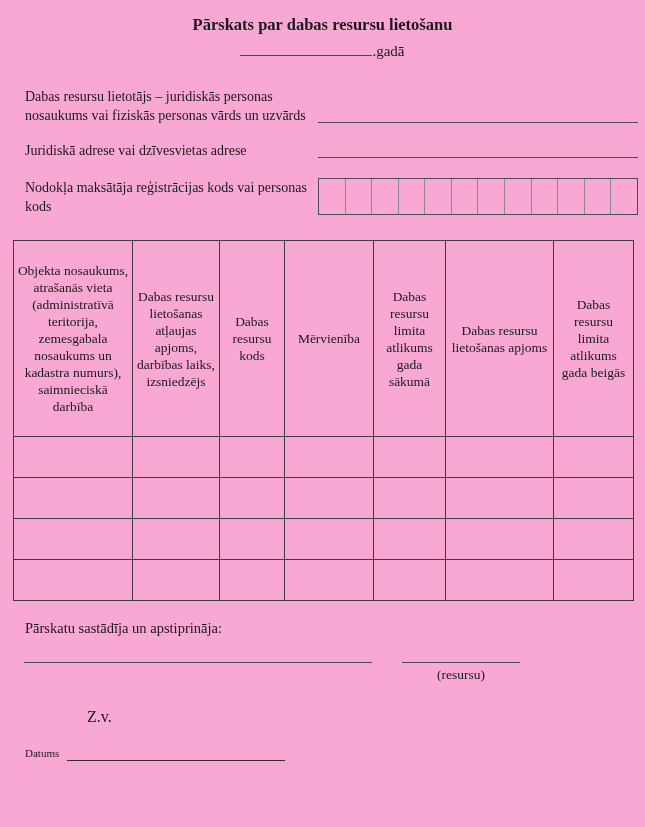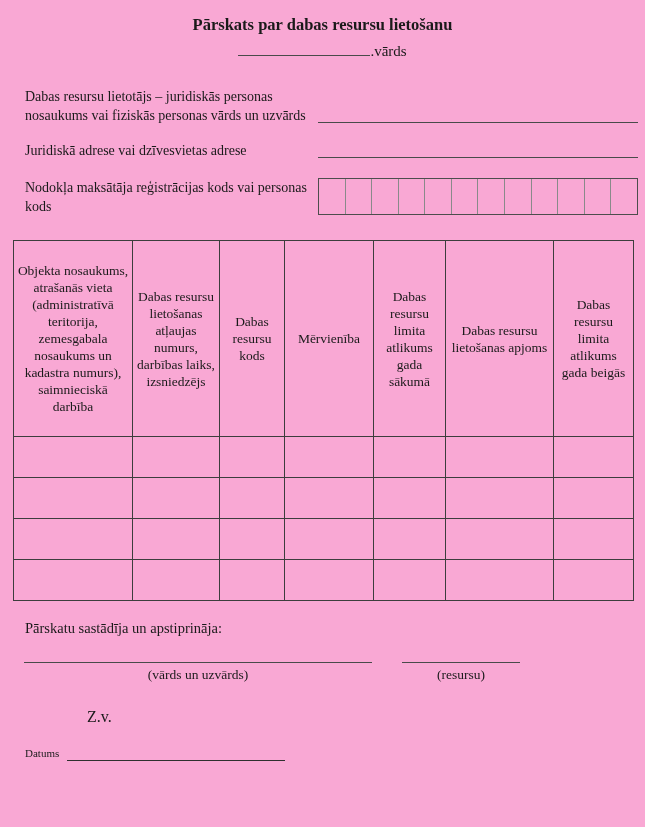--- a/index.html
+++ b/index.html
@@ -136,21 +136,21 @@
   }
 </style>
 </head>
 <body>
 
 <div class="page">
 
   <div class="title">Pārskats par dabas resursu lietošanu</div>
 
   <div class="year-line">
-    <span class="year-blank"></span><span>.vārds</span>
+    <span class="year-blank"></span><span>.gadā</span>
   </div>
 
   <div class="fields">
 
     <div class="field f1">
       <div class="label">Dabas resursu lietotājs – juridiskās personas nosaukums vai fiziskās personas vārds un uzvārds</div>
       <div class="fill-line"></div>
     </div>
 
     <div class="field f2">
@@ -184,21 +184,21 @@
         <col class="c2">
         <col class="c3">
         <col class="c4">
         <col class="c5">
         <col class="c6">
         <col class="c7">
     </colgroup>
     <thead>
       <tr>
           <th>Objekta nosaukums, atrašanās vieta (administratīvā teritorija, zemesgabala nosaukums un kadastra numurs), saimnieciskā darbība</th>
-          <th>Dabas resursu lietošanas atļaujas numurs, darbības laiks, izsniedzējs</th>
+          <th>Dabas resursu lietošanas atļaujas apjoms, darbības laiks, izsniedzējs</th>
           <th>Dabas resursu kods</th>
           <th>Mērvienība</th>
           <th>Dabas resursu limita atlikums gada sākumā</th>
           <th>Dabas resursu lietošanas apjoms</th>
           <th>Dabas resursu limita atlikums gada beigās</th>
         </tr>
     </thead>
     <tbody>
         <tr>
           <td></td>
@@ -237,21 +237,20 @@
           <td></td>
         </tr>
       </tbody>
   </table>
 
   <div class="sig-heading">Pārskatu sastādīja un apstiprināja:</div>
 
   <div class="sig-row">
     <div class="sig-col name">
       <div class="sig-line"></div>
-      <div class="sig-caption">(vārds un uzvārds)</div>
     </div>
     <div class="sig-col paraksts">
       <div class="sig-line"></div>
       <div class="sig-caption">(resursu)</div>
     </div>
   </div>
 
   <div class="zv">Z.v.</div>
 
   <div class="datums">

